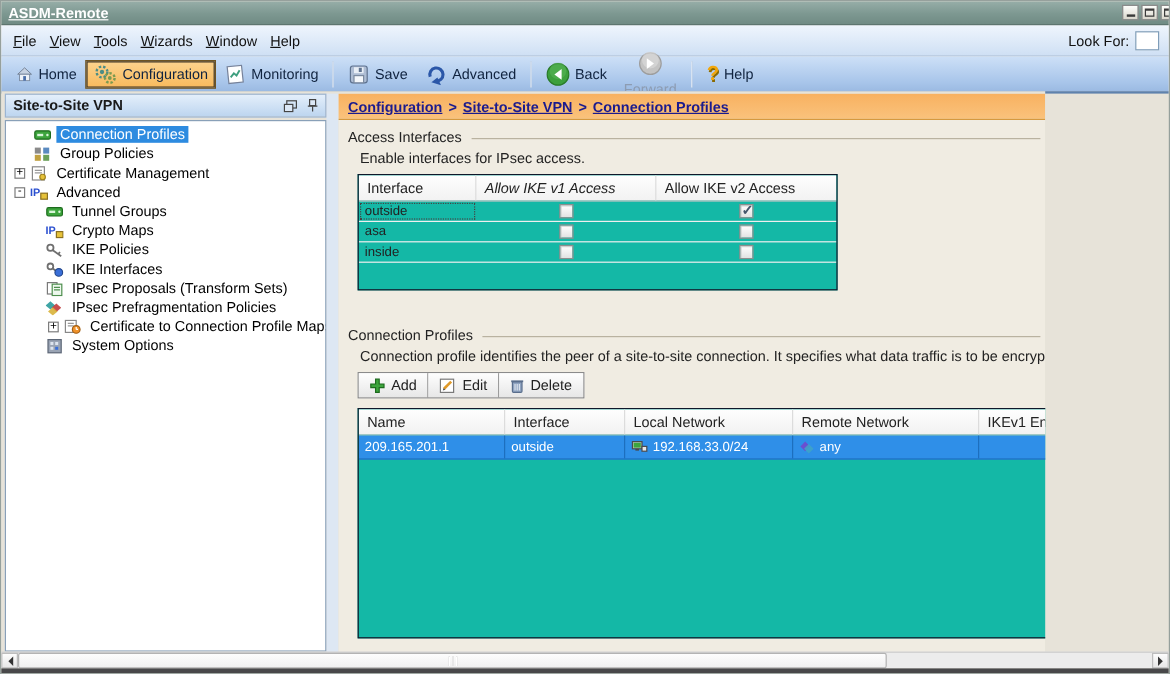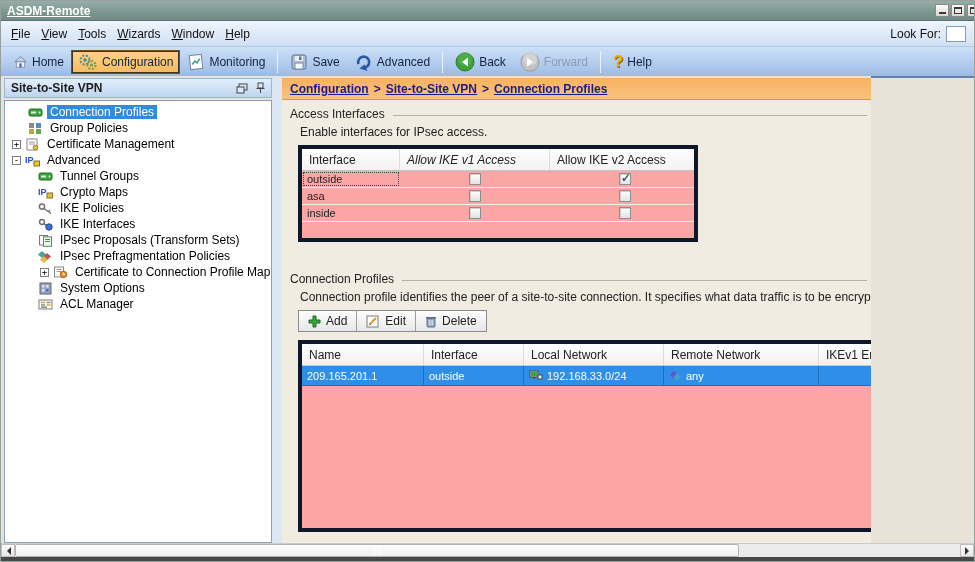--- a/index.html
+++ b/index.html
@@ -26,21 +26,21 @@
   .lookfor { margin-left:auto; display:flex; align-items:center; gap:5px; }
   .lookfor input { width:20px; height:16px; border:1px solid #7f9db9; font-size:11px; }
 
   
   .toolbar { height:31px; background:linear-gradient(#cde0f7,#a8c5ea 75%,#9bbae2);
     border-bottom:2px solid #5f82ad; display:flex; align-items:center;
     padding:0 5px; font-size:12px; color:#10233f; }
   .tbtn { display:flex; align-items:center; gap:4px; padding:2px 6px; border:1px solid transparent; }
   .tbtn.active { background:linear-gradient(#fcd38e,#f8ba5d); border:1px solid #6e5423;
     box-shadow:0 0 0 1px #3c3324 inset; }
-  .tbtn.disabled { color:#8d9cb2; }
+  .tbtn.disabled { color:#8d9cb2;flex-direction:column; }
   .tsep { width:1px; height:22px; background:#88a4c6; border-right:1px solid #e9f1fb; margin:0 5px; }
   .qmark { font-size:17px; font-weight:bold; color:#f2a70c; text-shadow:1px 1px 0 #8a6a00; }
 
   
   .app-body { position:absolute; top:75px; left:0; width:870px; height:469px; background:#e7e3d9; }
   .splitter { position:absolute; left:271px; top:2px; width:10px; bottom:0; background:#dde7f3; }
 
   
   .sidebar { position:absolute; left:3px; top:2px; width:268px; bottom:0; }
   .sidebar-header { height:20px; background:linear-gradient(#e4effb,#bdd5ef);
@@ -64,21 +64,21 @@
     border-bottom:1px solid #d6993f; display:flex; align-items:center; gap:5px;
     padding:0 8px; font-size:12px; font-weight:bold; color:#1b1b8e; white-space:nowrap; }
   .crumb .part { text-decoration:underline; cursor:pointer; }
   .content { position:absolute; top:22px; left:0; right:0; bottom:0; background:#f0ece2;
     font-size:12px; color:#222; }
   .sec-head { position:absolute; left:8px; right:4px; display:flex; align-items:center; }
   .groupline { flex:1; height:1px; background:#b9b2a0; margin-left:8px; margin-top:2px; }
   .desc { position:absolute; left:18px; right:0; white-space:nowrap; overflow:hidden; }
 
   
-  .tbl { position:absolute; background:#fca5a5; border:4px solid #0f172a; overflow:hidden; }
+  .tbl { position:absolute; background:#14b8a6; border:1px solid #0f172a; overflow:hidden; }
   .thead { display:flex; height:22px; background:linear-gradient(#fefefe,#f2f2f2);
     border-bottom:1px solid #c6c6c6; }
   .th { padding:4px 7px; font-size:12px; color:#222; border-right:1px solid #dcdcdc;
     flex:none; white-space:nowrap; overflow:hidden; }
   .th:last-child { border-right:none; }
   .trow { display:flex; height:17px; align-items:stretch; font-size:11px; border-bottom:1px solid #efefef; }
   .td { padding:1px 5px; flex:none; display:flex; align-items:center; white-space:nowrap; overflow:hidden; }
   .td.center { justify-content:center; }
   .focus-cell { outline:1px dotted #444; outline-offset:-2px; }
   .cb { width:12px; height:12px; border:1px solid #8e8e8e;
@@ -327,31 +327,20 @@
         </div>
         <div class="tree-item lvl2">
           <svg class="ticon" viewBox="0 0 15 13">
               <rect x="2" y="1" width="11" height="11" fill="#9aa4b4" stroke="#5c6676"></rect>
               <rect x="4" y="3" width="2.5" height="2.5" fill="#dde4ee"></rect>
               <rect x="8" y="3" width="2.5" height="2.5" fill="#dde4ee"></rect>
               <rect x="4" y="7" width="2.5" height="2.5" fill="#dde4ee"></rect>
               <rect x="8" y="7" width="2.5" height="2.5" fill="#3a6fd8"></rect>
             </svg>
           <span class="tlabel">System Options</span>
-        </div>
-        <div class="tree-item lvl2">
-          <svg class="ticon" viewBox="0 0 15 13">
-              <rect x="1" y="2" width="13" height="9" fill="#fff" stroke="#7a7a7a"></rect>
-              <line x1="3" y1="4.5" x2="7" y2="4.5" stroke="#d8a82a" stroke-width="1.5"></line>
-              <line x1="8.5" y1="4.5" x2="12.5" y2="4.5" stroke="#8a8a8a" stroke-width="1.5"></line>
-              <line x1="3" y1="7" x2="7" y2="7" stroke="#8a8a8a" stroke-width="1.5"></line>
-              <line x1="8.5" y1="7" x2="12.5" y2="7" stroke="#d8a82a" stroke-width="1.5"></line>
-              <line x1="3" y1="9.2" x2="9" y2="9.2" stroke="#8a8a8a" stroke-width="1.5"></line>
-            </svg>
-          <span class="tlabel">ACL Manager</span>
         </div>
 
       </div>
     </div>
 
     <div class="main">
       <div class="crumb">
         <span class="part">Configuration</span>
         <span>&gt;</span>
         <span class="part">Site-to-Site VPN</span>

